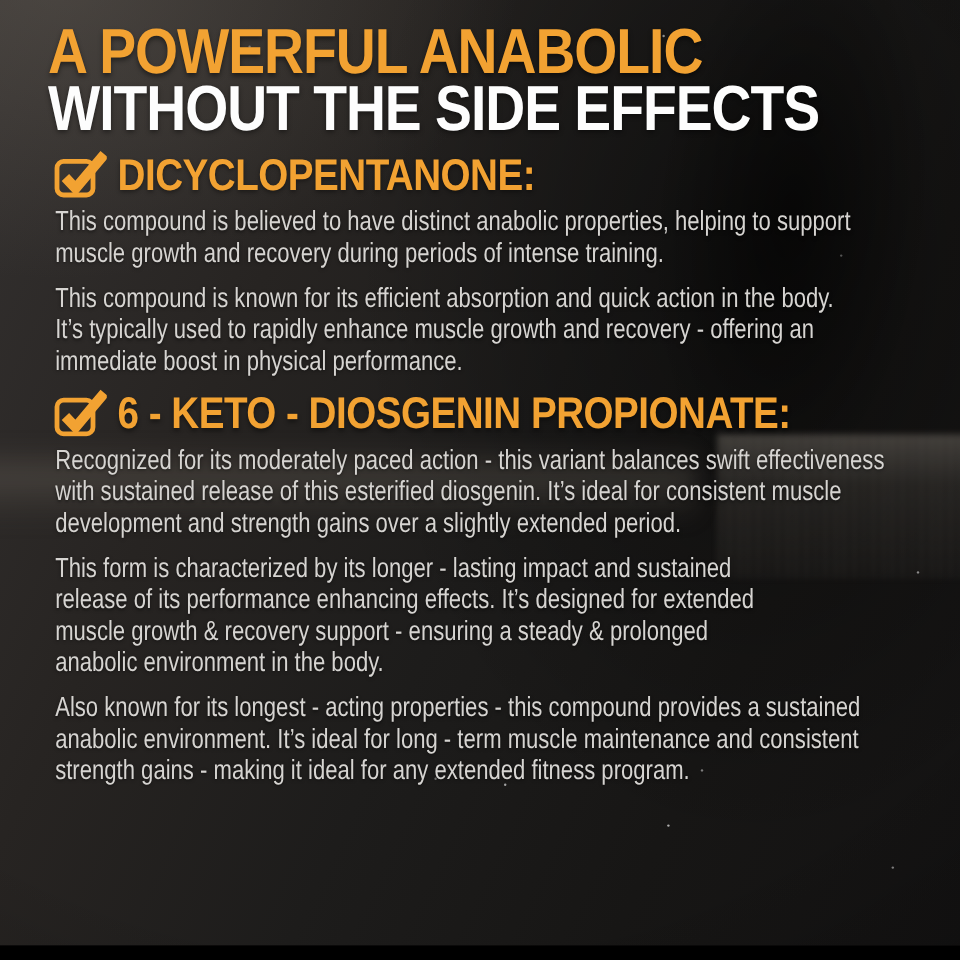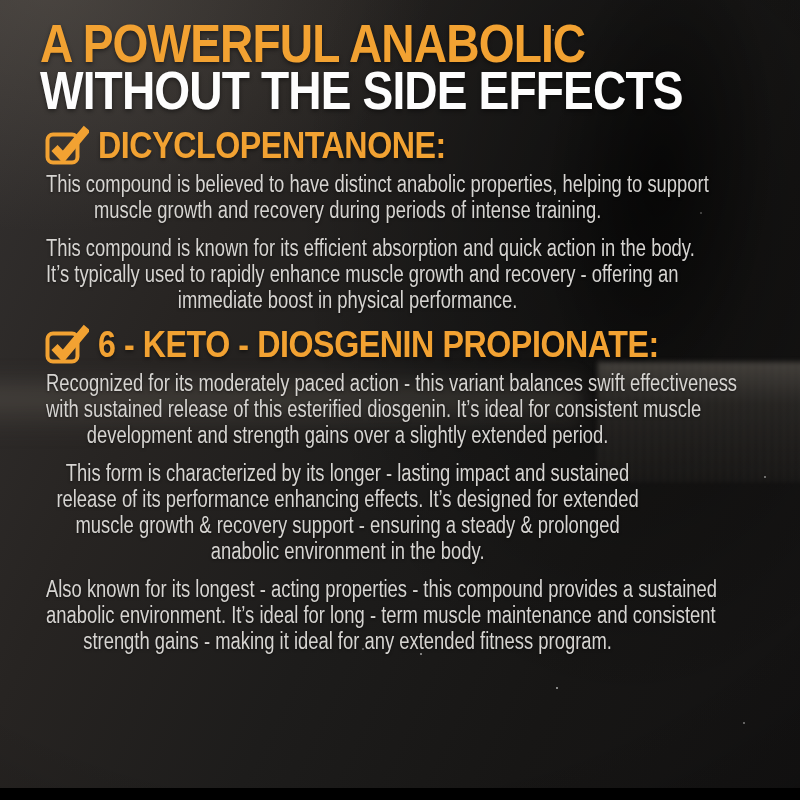--- a/index.html
+++ b/index.html
@@ -56,21 +56,21 @@
   .t1 { color:var(--accent,#F2A232); }
   .t2 { color:var(--title-white,#FDFDFD); }
   .sec { margin-top:12px; }
   .hrow { display:flex; align-items:center; gap:9px; margin-left:5px; height:40px; }
   .cb { flex:0 0 auto; width:44px; height:40px; margin-top:-2px; }
   .h {
     font-size:37px; font-weight:700; letter-spacing:-.5px; color:var(--accent,#F2A232);
     white-space:nowrap; transform:scaleX(.87); transform-origin:0 50%;
     text-shadow:0 2px 4px rgba(0,0,0,.4);
   }
-  .body { margin-top:5px; margin-left:6px;text-align:center; }
+  .body { margin-top:5px; margin-left:6px; }
   .line {
     font-size:23px; line-height:26px; color:var(--body-text,#D6D4D1);
     white-space:nowrap; transform:scaleX(.8); transform-origin:0 50%;
     text-shadow:0 1px 3px rgba(0,0,0,.5);
   }
 </style>
 </head>
 <body>
 
 <div class="poster">

